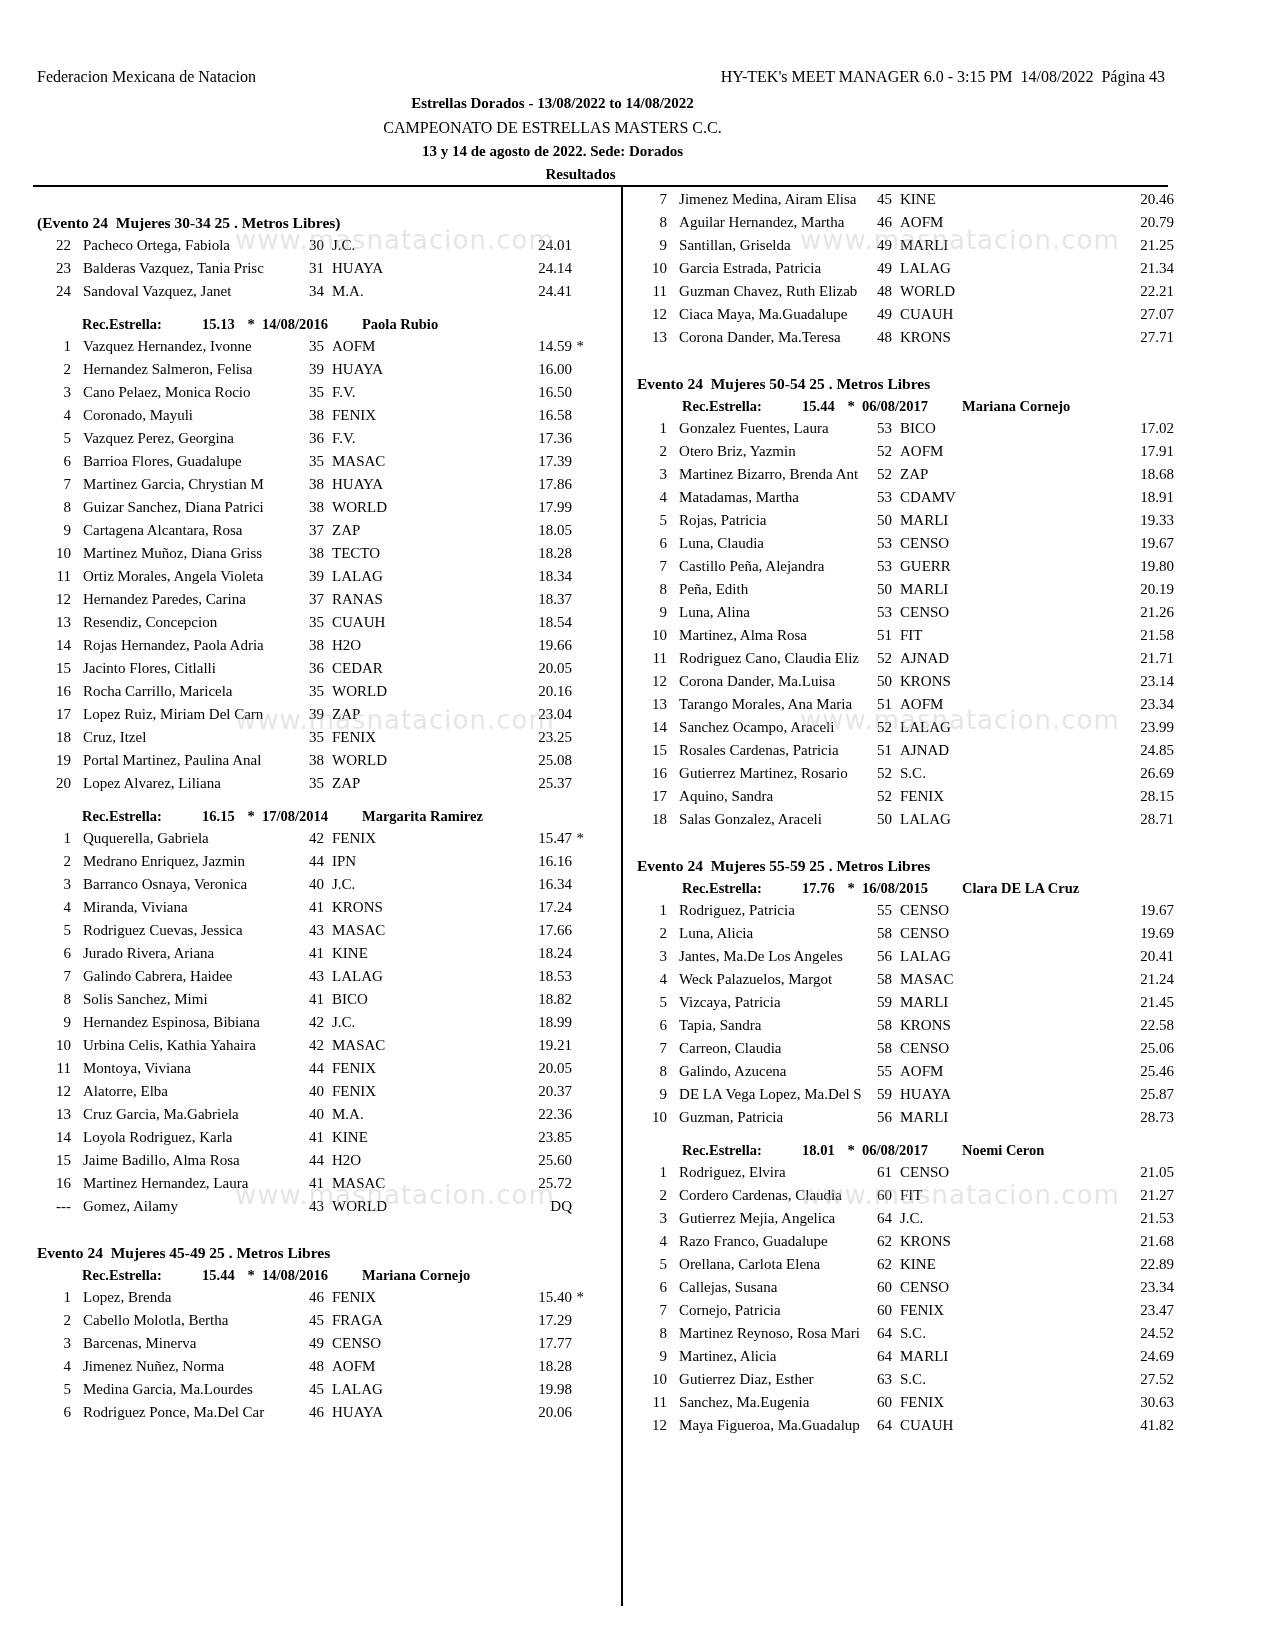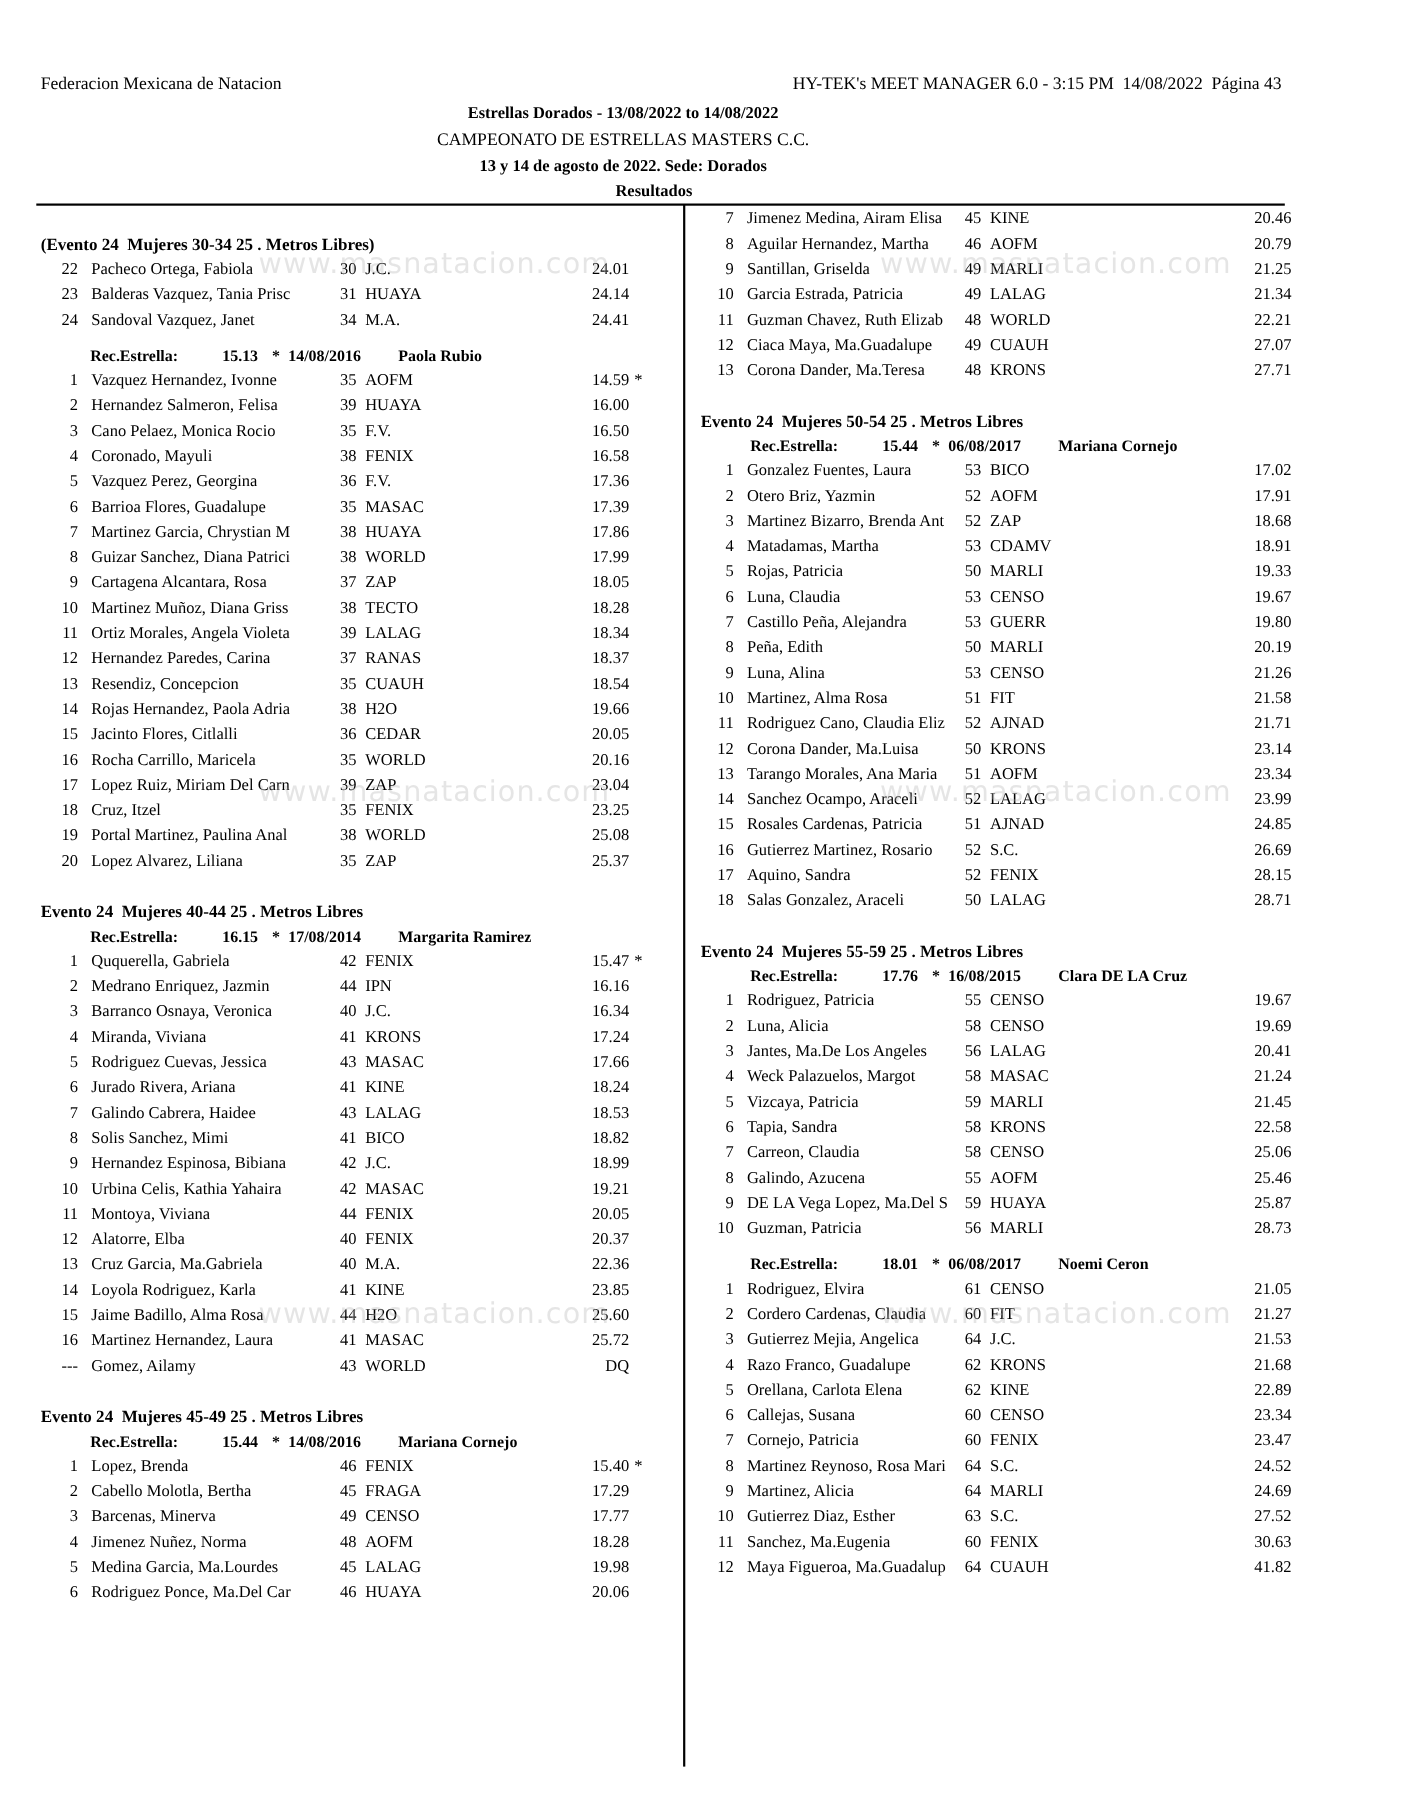--- a/index.html
+++ b/index.html
@@ -1,20 +1,20 @@
 <!DOCTYPE html>
 <html><head>
 <meta charset="utf-8">
 <style>
   html, body { margin: 0; padding: 0; background: #ffffff; }
   body { width: 1275px; height: 1650px; position: relative; overflow: hidden;
          font-family: "Liberation Serif", "DejaVu Serif", serif; color: #000; }
   .hdr-left { position: absolute; left: 37px; top: 68px; font-size: 16px; }
   .hdr-right { position: absolute; right: 110px; top: 68px; font-size: 16px; white-space: pre; font-family: Liberation Serif, serif; }
-  .hdr-center { position: absolute; left: 16px; width: 1101px; text-align: center; font-weight: bold; font-size: 15px; }
+  .hdr-center { position: absolute; left: 2px; width: 1101px; text-align: center; font-weight: bold; font-size: 15px; }
   .hdr-c1 { top: 95px; }
   .hdr-c2 { top: 119px; font-weight: normal; font-size: 16px; }
   .hdr-c3 { top: 143px; }
   .hdr-c4 { top: 166px; padding-left: 28px; }
   .rule { position: absolute; left: 33px; width: 1135px; top: 185px; height: 2px; background: #000; }
   .vrule { position: absolute; left: 621px; top: 186px; width: 2px; height: 1420px; background: #000; }
   .col { position: absolute; top: 188px; }
   .col-left { left: 37px; width: 555px; }
   .col-right { left: 637px; width: 545px; }
   .event { margin-bottom: 10px; }
@@ -209,21 +209,20 @@
       </div>
       <div class="row">
         <span class="pl">20</span>
         <span class="nm">Lopez Alvarez, Liliana</span>
         <span class="ag">35</span>
         <span class="tm">ZAP</span>
         <span class="tt"><span class="tv">25.37</span><span class="star"></span></span>
       </div>
     </div>
     <div class="event">
-      <div class="ev-title">Evento 24  Mujeres 40-44 25 . Metros Libres</div>
       <div class="rec"><span class="rl">Rec.Estrella:</span><span class="rt">16.15</span><span class="rs">*</span><span class="rd">17/08/2014</span><span class="rh">Margarita Ramirez</span></div>
       <div class="row">
         <span class="pl">1</span>
         <span class="nm">Ququerella, Gabriela</span>
         <span class="ag">42</span>
         <span class="tm">FENIX</span>
         <span class="tt"><span class="tv">15.47</span><span class="star">*</span></span>
       </div>
       <div class="row">
         <span class="pl">2</span>

